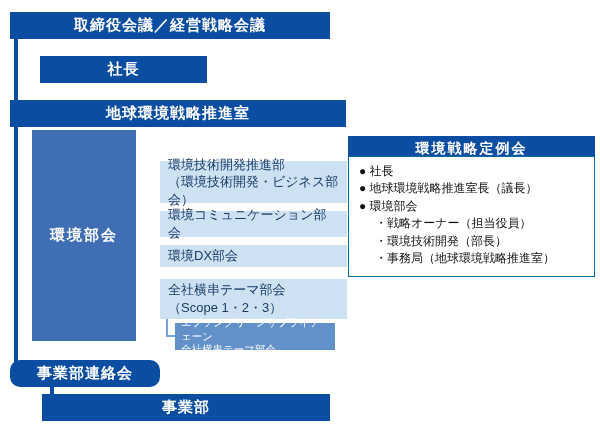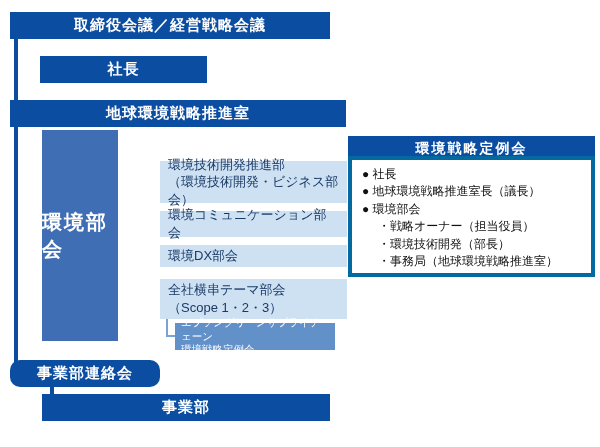--- a/index.html
+++ b/index.html
@@ -14,24 +14,24 @@
     font-weight:bold;font-size:15px;letter-spacing:1px;
     box-sizing:border-box;
   }
   .board{left:10px;top:12px;width:320px;height:27px;}
   .president{left:20px;top:56px;width:167px;height:27px;margin-left:20px;}
   .office{left:10px;top:100px;width:336px;height:27px;}
   .liaison{left:10px;top:360px;width:150px;height:27px;border-radius:10px;}
   .divisions{left:42px;top:394px;width:288px;height:27px;}
 
   .envgroup{
-    position:absolute;left:42px;top:130px;width:76px;height:211px;
+    position:absolute;left:32px;top:130px;width:104px;height:211px;
     background:var(--medium-blue,#3f6eb5);
     color:#fff;display:flex;align-items:center;justify-content:center;
-    font-weight:bold;font-size:20px;letter-spacing:2px;
+    font-weight:bold;font-size:15px;letter-spacing:2px;
   }
 
   .light{
     position:absolute;left:148px;width:187px;
     background:var(--light-blue,#cde1f3);
     color:var(--light-text,#1a3a66);
     font-size:13px;line-height:1.35;
     display:flex;align-items:center;
     padding:0 8px;box-sizing:border-box;
     white-space:pre-line;
@@ -46,21 +46,21 @@
     position:absolute;left:175px;top:323px;width:160px;height:27px;
     background:var(--project-blue,#6290c8);
     color:#fff;font-size:10.5px;line-height:1.3;
     display:flex;align-items:center;padding:0 6px;box-sizing:border-box;
     white-space:pre-line;
   }
 
   .meeting-header{left:348px;top:136px;width:247px;height:26px;font-size:14px;letter-spacing:2px;}
   .meeting-body{
     position:absolute;left:348px;top:156px;width:247px;height:121px;
-    background:#fff;border:4px solid #0369a1;box-sizing:border-box;
+    background:#fff;border:1px solid #0369a1;box-sizing:border-box;
     padding:6px 10px;font-size:12px;color:#111;
   }
   .meeting-item{line-height:1.45;}
   .meeting-item.indent{padding-left:16px;}
 
   .connector{position:absolute;background:var(--dark-blue,#0b4da1);}
   .spine{left:14px;top:25px;width:4px;height:350px;}
   .spine2{left:50px;top:382px;width:4px;height:16px;}
   .proj-line{position:absolute;background:#7aa2d4;}
   .proj-v{left:166px;top:317px;width:2px;height:20px;}
@@ -83,21 +83,21 @@
   <div class="envgroup">環境部会</div>
 
   <div class="light c0">環境技術開発推進部
 （環境技術開発・ビジネス部会）</div>
   <div class="light c1">環境コミュニケーション部会</div>
   <div class="light c2">環境DX部会</div>
   <div class="light c3">全社横串テーマ部会
 （Scope 1・2・3）</div>
 
   <div class="project">エプソングリーンサプライチェーン
-環境戦略定例会</div>
+全社横串テーマ部会</div>
 
   <div class="bar meeting-header">環境戦略定例会</div>
   <div class="meeting-body">
     <div class="meeting-item">● 社長</div>
     <div class="meeting-item">● 地球環境戦略推進室長（議長）</div>
     <div class="meeting-item">● 環境部会</div>
     <div class="meeting-item indent">・戦略オーナー（担当役員）</div>
     <div class="meeting-item indent">・環境技術開発（部長）</div>
     <div class="meeting-item indent">・事務局（地球環境戦略推進室）</div>
   </div>

